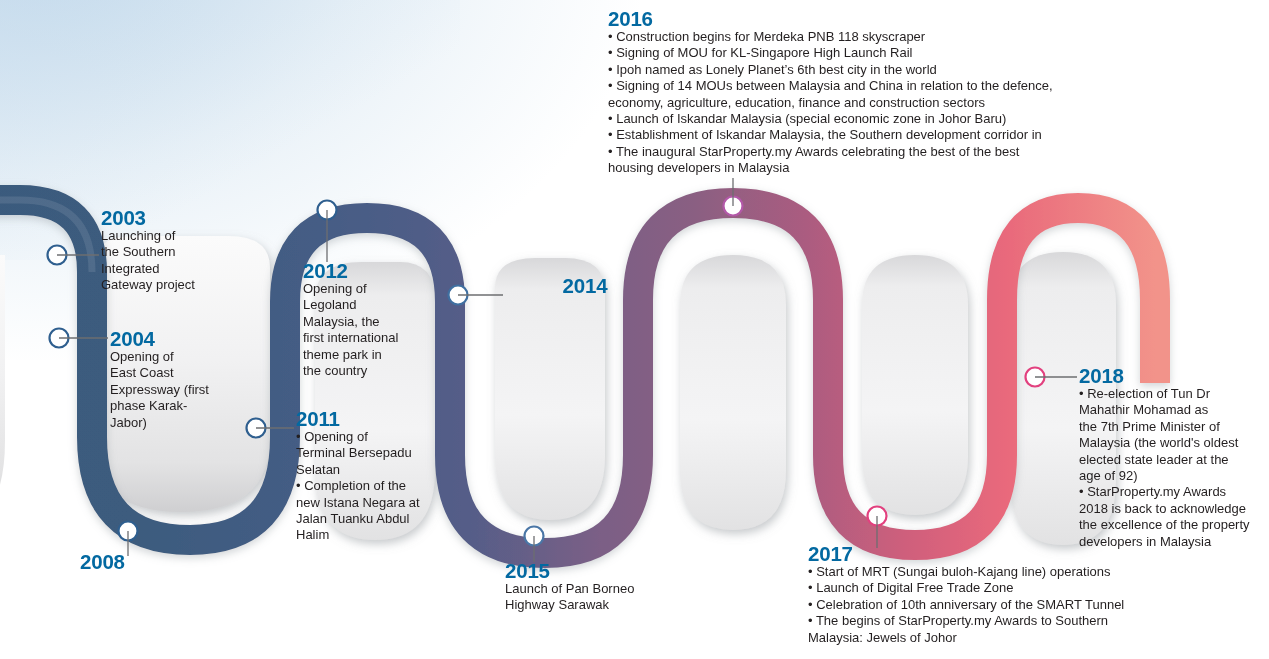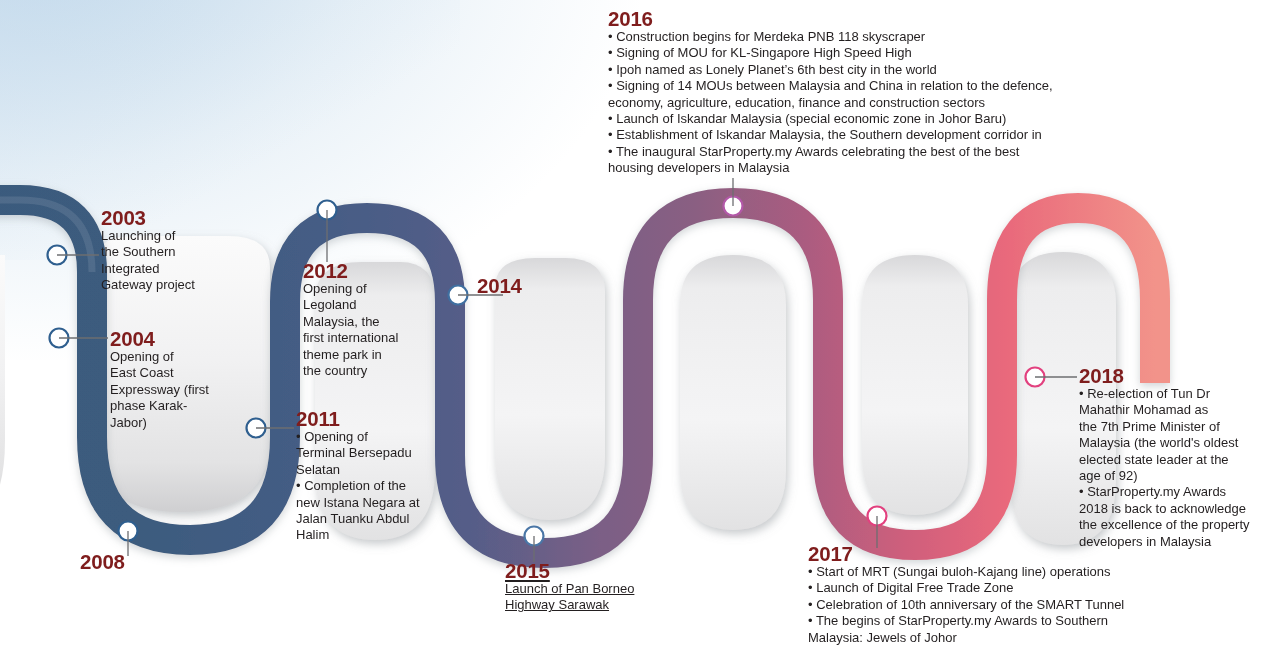--- a/index.html
+++ b/index.html
@@ -22,21 +22,21 @@
     position:absolute;left:-60px;top:-40px;width:520px;height:300px;
     background:linear-gradient(150deg, rgba(196,218,236,0.55) 0%, rgba(255,255,255,0) 65%);
     pointer-events:none;
   }
 
   svg.ribbon{position:absolute;left:0;top:0;width:1269px;height:659px;}
 
   
   .block{position:absolute;}
   .yr{
-    color:#7f1d1d;font-weight:bold;font-size:20.5px;line-height:21px;
+    color:#0369a1;font-weight:bold;font-size:20.5px;line-height:21px;
     letter-spacing:-0.2px;margin:0 0 0px 0;
   }
   .body{
     font-size:13px;line-height:16.4px;color:#231f20;
   }
   .body p{margin:0;}
 </style>
 </head>
 <body>
 
@@ -193,37 +193,37 @@
       <p>• Opening of</p>
       <p>Terminal Bersepadu</p>
       <p>Selatan</p>
       <p>• Completion of the</p>
       <p>new Istana Negara at</p>
       <p>Jalan Tuanku Abdul</p>
       <p>Halim</p>
     </div>
   </div>
 
-  <div class="block" style="left:477px;top:275px;width:130px;">
+  <div class="block" style="left:520px;top:275px;width:130px;text-align:center;">
     <div class="yr">2014</div>
   </div>
 
-  <div class="block" style="left:505px;top:560px;width:200px;text-decoration:underline;">
+  <div class="block" style="left:505px;top:560px;width:200px;">
     <div class="yr">2015</div>
     <div class="body">
       <p>Launch of Pan Borneo</p>
       <p>Highway Sarawak</p>
     </div>
   </div>
 
   <div class="block" style="left:608px;top:8px;width:540px;">
     <div class="yr">2016</div>
     <div class="body">
       <p>• Construction begins for Merdeka PNB 118 skyscraper</p>
-      <p>• Signing of MOU for KL-Singapore High Speed High</p>
+      <p>• Signing of MOU for KL-Singapore High Launch Rail</p>
       <p>• Ipoh named as Lonely Planet’s 6th best city in the world</p>
       <p>• Signing of 14 MOUs between Malaysia and China in relation to the defence,</p>
       <p>economy, agriculture, education, finance and construction sectors</p>
       <p>• Launch of Iskandar Malaysia (special economic zone in Johor Baru)</p>
       <p>• Establishment of Iskandar Malaysia, the Southern development corridor in</p>
       <p>• The inaugural StarProperty.my Awards celebrating the best of the best</p>
       <p>housing developers in Malaysia</p>
     </div>
   </div>
 

